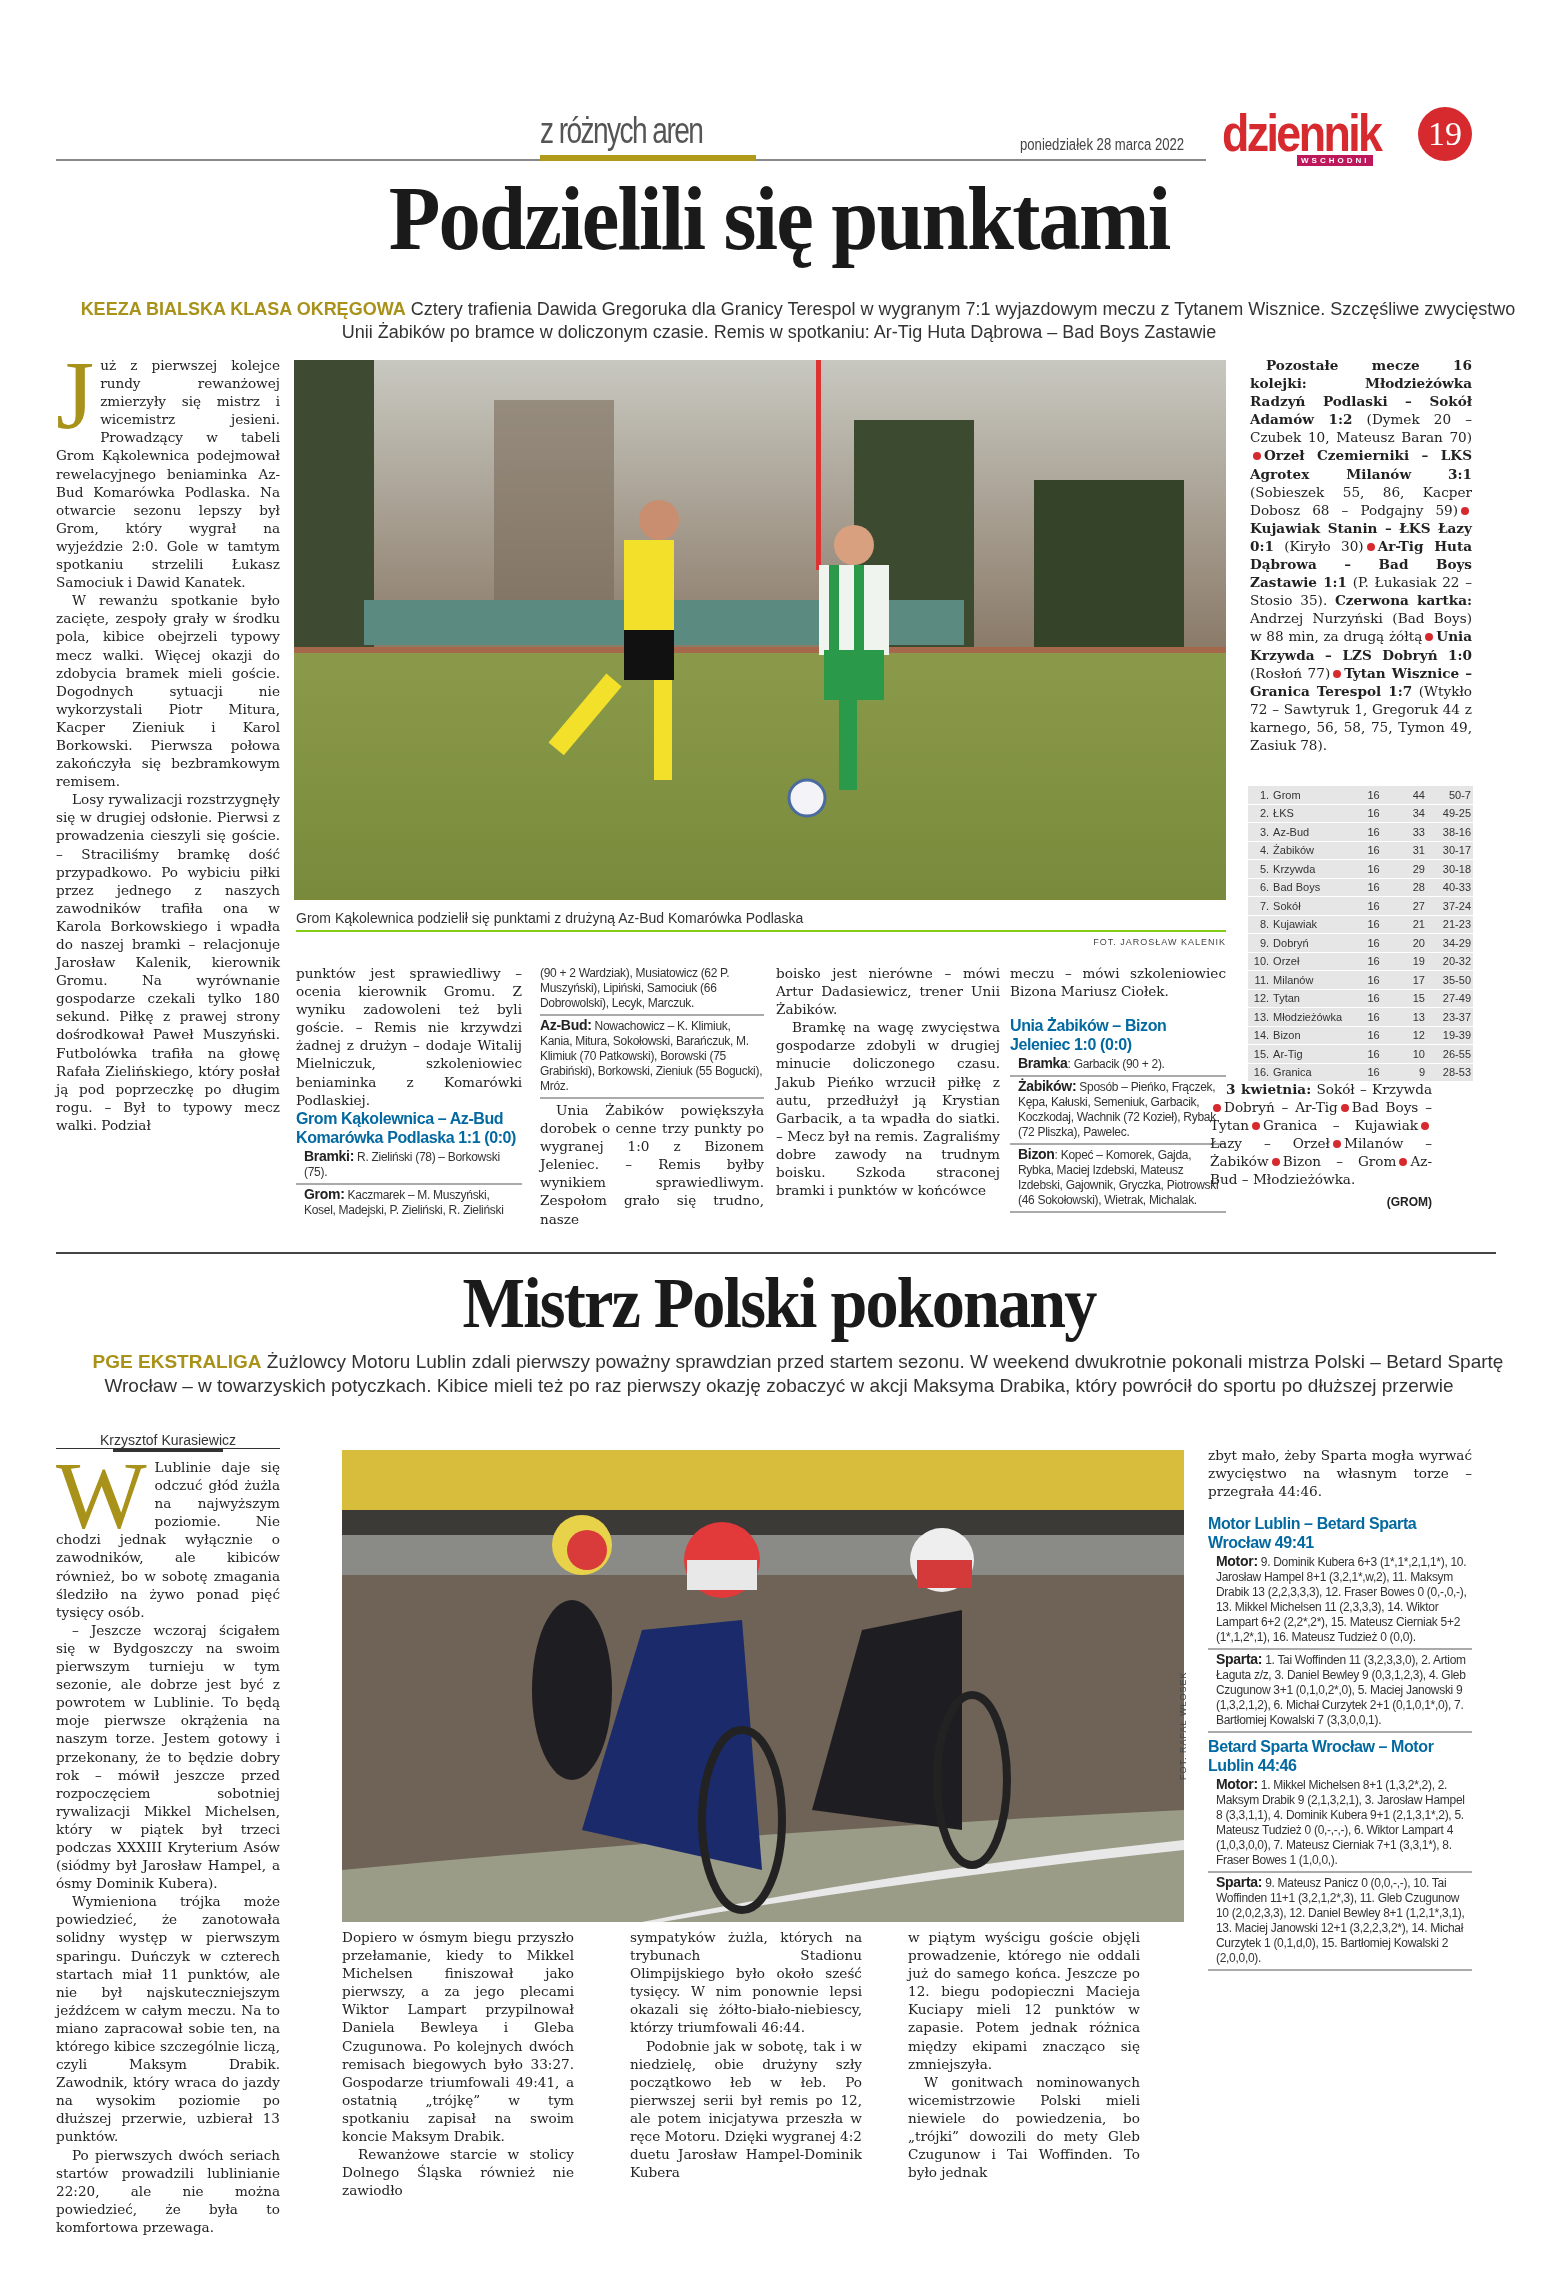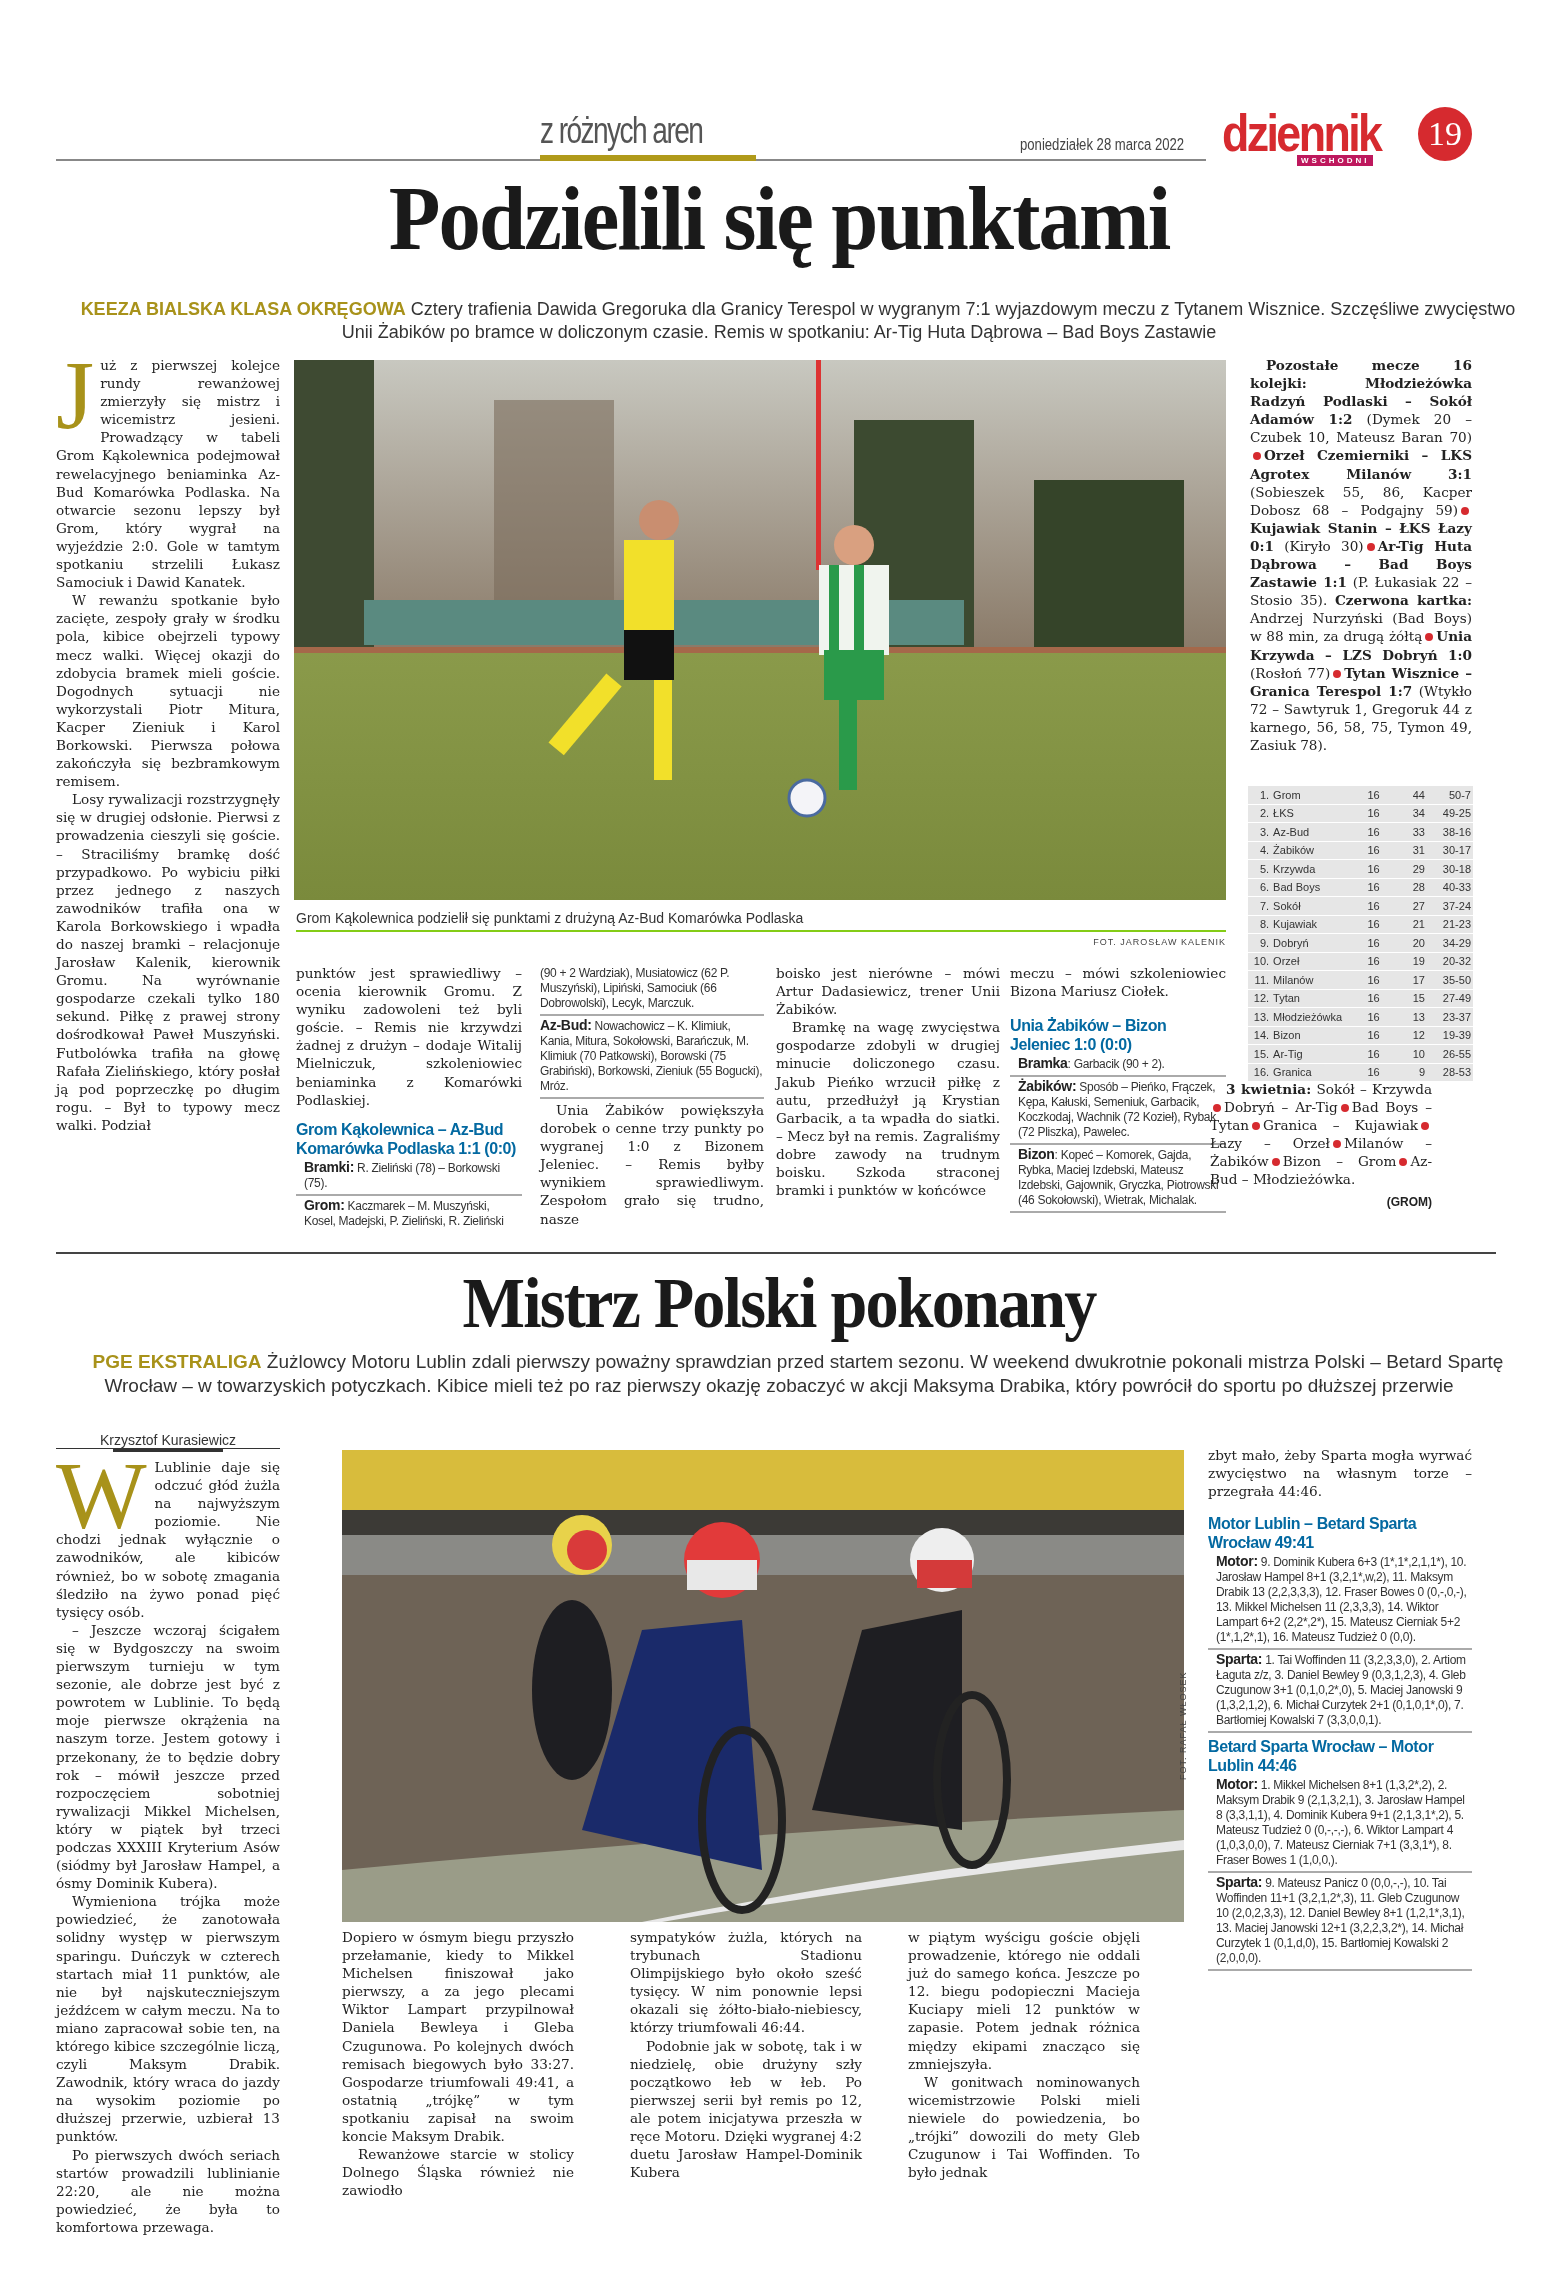--- a/index.html
+++ b/index.html
@@ -120,21 +120,21 @@
       <circle cx="560" cy="185" r="20" fill="#d9a080"></circle>
     </g>
     <circle cx="513" cy="438" r="18" fill="#f4f4f8" stroke="#4a6aa0" stroke-width="3"></circle>
   </svg>
 </div>
 <div class="abs caption" style="left:296px; top:910px; width:930px; border-bottom:2px solid #84cc16; padding-bottom:4px;">Grom Kąkolewnica podzielił się punktami z drużyną Az-Bud Komarówka Podlaska</div>
 <div class="abs credit" style="left:1060px; top:937px; width:166px; text-align:right;">FOT. JAROSŁAW KALENIK</div>
 
 <div class="abs" style="left:296px; top:964px; width:226px;">
   <div class="col">punktów jest sprawiedliwy – ocenia kierownik Gromu. Z wyniku zadowoleni też byli goście. – Remis nie krzywdzi żadnej z drużyn – dodaje Witalij Mielniczuk, szkoleniowiec beniaminka z Komarówki Podlaskiej.</div>
-  <div class="match-title" style="margin-top:11px;">Grom Kąkolewnica – Az-Bud Komarówka Podlaska 1:1 (0:0)</div>
+  <div class="match-title" style="margin-top:0;">Grom Kąkolewnica – Az-Bud Komarówka Podlaska 1:1 (0:0)</div>
   <div class="lineup"><b>Bramki:</b> <span>R. Zieliński (78) – Borkowski (75).</span></div>
   <div class="lineup" style="border-bottom:none;"><b>Grom:</b> <span>Kaczmarek – M. Muszyński, Kosel, Madejski, P. Zieliński, R. Zieliński</span></div>
 </div>
 
 <div class="abs" style="left:540px; top:964px; width:224px;">
   <div class="lineup" style="padding-left:0;">(90 + 2 Wardziak), Musiatowicz (62 P. Muszyński), Lipiński, Samociuk (66 Dobrowolski), Lecyk, Marczuk.</div>
   <div class="lineup" style="padding-left:0;"><b>Az-Bud:</b> <span>Nowachowicz – K. Klimiuk, Kania, Mitura, Sokołowski, Barańczuk, M. Klimiuk (70 Patkowski), Borowski (75 Grabiński), Borkowski, Zieniuk (55 Bogucki), Mróz.</span></div>
   <div class="col" style="margin-top:2px;">
       <p>Unia Żabików powiększyła dorobek o cenne trzy punkty po wygranej 1:0 z Bizonem Jeleniec. – Remis byłby wynikiem sprawiedliwym. Zespołom grało się trudno, nasze</p>
     </div>

